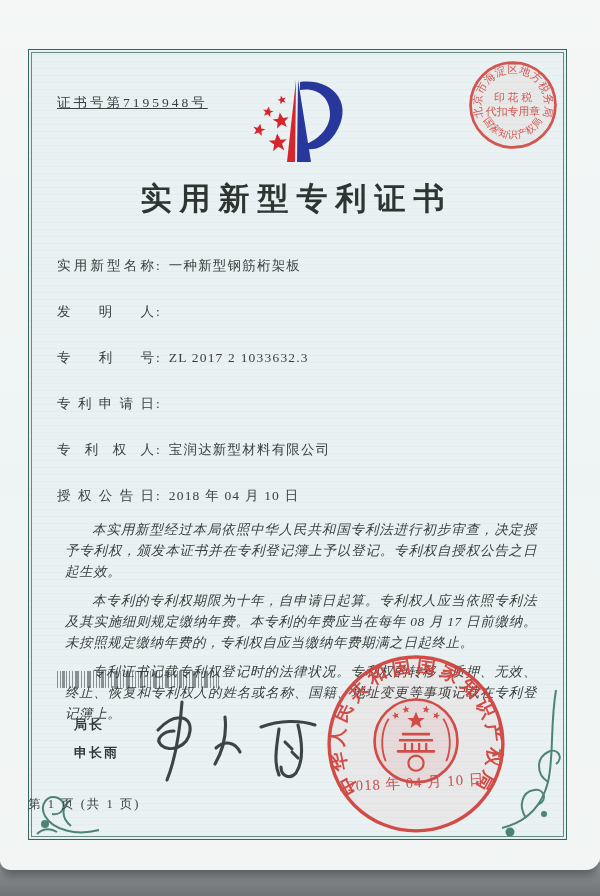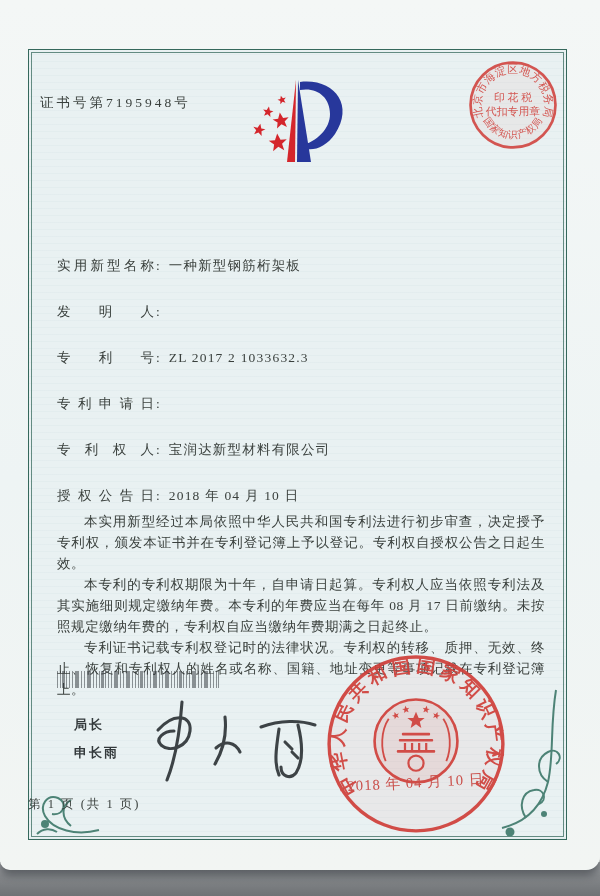--- a/index.html
+++ b/index.html
@@ -7,33 +7,33 @@
   .photo{position:relative;width:600px;height:896px;background:#eef1ef;overflow:hidden;}
   .desk{position:absolute;left:0;right:0;bottom:0;height:34px;
         background:linear-gradient(180deg,#a3a6a9 0%,#85888b 40%,#6f7275 100%);}
   .paper{position:absolute;left:0;top:0;width:600px;height:870px;
          background:linear-gradient(180deg,#f4f7f6 0%,#eef4f4 55%,#f2f5f3 100%);
          border-radius:0 0 14px 10px;box-shadow:0 5px 9px rgba(20,25,30,.45);}
   .frame{position:absolute;left:28px;top:49px;width:537px;height:789px;
          border:1px solid #35685c;background:#e9f1f2;
          background-image:repeating-linear-gradient(0deg,rgba(120,160,170,.05) 0 1px,transparent 1px 7px);}
   .frame::before{content:"";position:absolute;inset:2px;border:1px solid rgba(53,104,92,.75);pointer-events:none;}
-  .cert-no{position:absolute;left:40px;top:94px;font-size:13.5px;letter-spacing:3px;color:#3a403d;}
+  .cert-no{position:absolute;left:57px;top:94px;font-size:13.5px;letter-spacing:3px;color:#3a403d;text-decoration:underline;}
   .logo{position:absolute;left:237px;top:70px;}
   .tax-stamp{position:absolute;left:455px;top:47px;opacity:.88;}
   .title{position:absolute;left:28px;width:537px;top:178px;text-align:center;
          font-size:31px;font-weight:600;letter-spacing:8px;color:#2d3431;}
   .fields{position:absolute;left:57px;top:256px;width:480px;font-size:13.5px;color:#3a403d;}
   .frow{display:flex;margin-bottom:27px;line-height:19px;white-space:nowrap;}
   .flabel{display:inline-block;width:98px;text-align:justify;text-align-last:justify;letter-spacing:1px;}
   .fcolon{margin:0 9px 0 1px;}
   .fvalue{letter-spacing:1.2px;}
   .body-text{position:absolute;left:57px;top:511px;width:488px;font-size:13.5px;
              line-height:21px;color:#3a403d;text-align:justify;letter-spacing:.6px;}
-  .body-text p{margin:0;text-indent:2em;}
+  .body-text p{margin:8px;text-indent:2em;font-style:italic;}
   .barcode{position:absolute;left:57px;top:671px;width:162px;height:17px;opacity:.5;
            background-image:
              repeating-linear-gradient(90deg,#2c3136 0 1.5px,transparent 1.5px 3px),
              repeating-linear-gradient(90deg,transparent 0 5px,#2c3136 5px 8px,transparent 8px 13px);}
   .signer{position:absolute;left:74px;top:716px;font-size:13px;font-weight:600;color:#33393b;}
   .signer div{margin-bottom:10px;letter-spacing:2px;}
   .signature{position:absolute;left:128px;top:690px;}
   .office-stamp{position:absolute;left:320px;top:650px;opacity:.93;}
   .footer{position:absolute;left:28px;width:537px;top:796px;text-align:left;
           font-size:12.5px;letter-spacing:2px;color:#3a403d;}
@@ -79,20 +79,21 @@
       <text font-size="10.5" fill="#d0403b" letter-spacing="0.5">
         <textPath href="#taxTop" startOffset="50%" text-anchor="middle">北京市海淀区地方税务局</textPath>
       </text>
       <text font-size="9.5" fill="#d0403b" letter-spacing="0.5">
         <textPath href="#taxBot" startOffset="50%" text-anchor="middle">国家知识产权局</textPath>
       </text>
       <text x="56" y="52" text-anchor="middle" font-size="10.5" fill="#d0403b">印 花 税</text>
       <text x="56" y="66" text-anchor="middle" font-size="10.5" fill="#d0403b">代扣专用章</text>
     </svg>
 
+    <div class="title">实用新型专利证书</div>
 
     <div class="fields">
       <div class="frow">
         <span class="flabel">实用新型名称</span>
           <span class="fcolon">:</span>
           <span class="fvalue">一种新型钢筋桁架板</span>
       </div>
       <div class="frow">
         <span class="flabel">发明人</span>
           <span class="fcolon">:</span>

